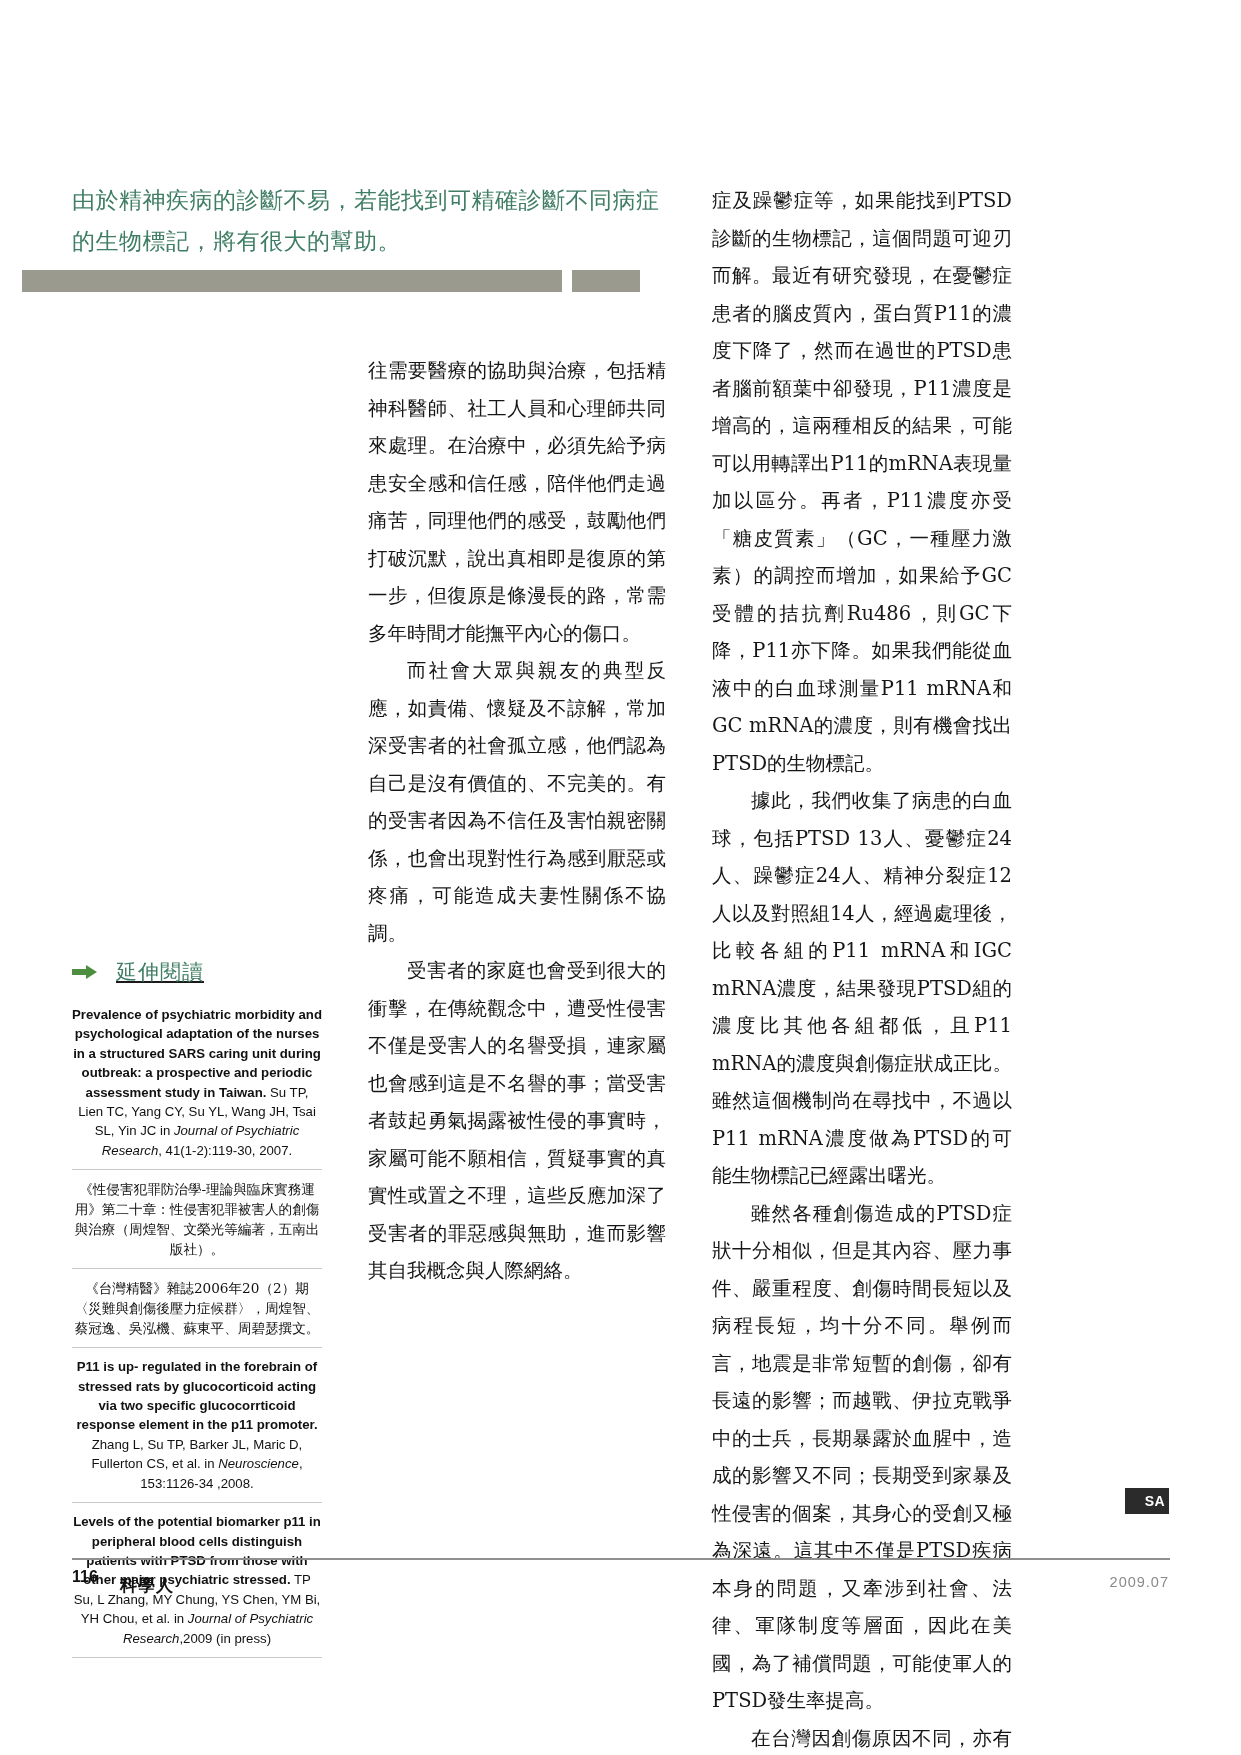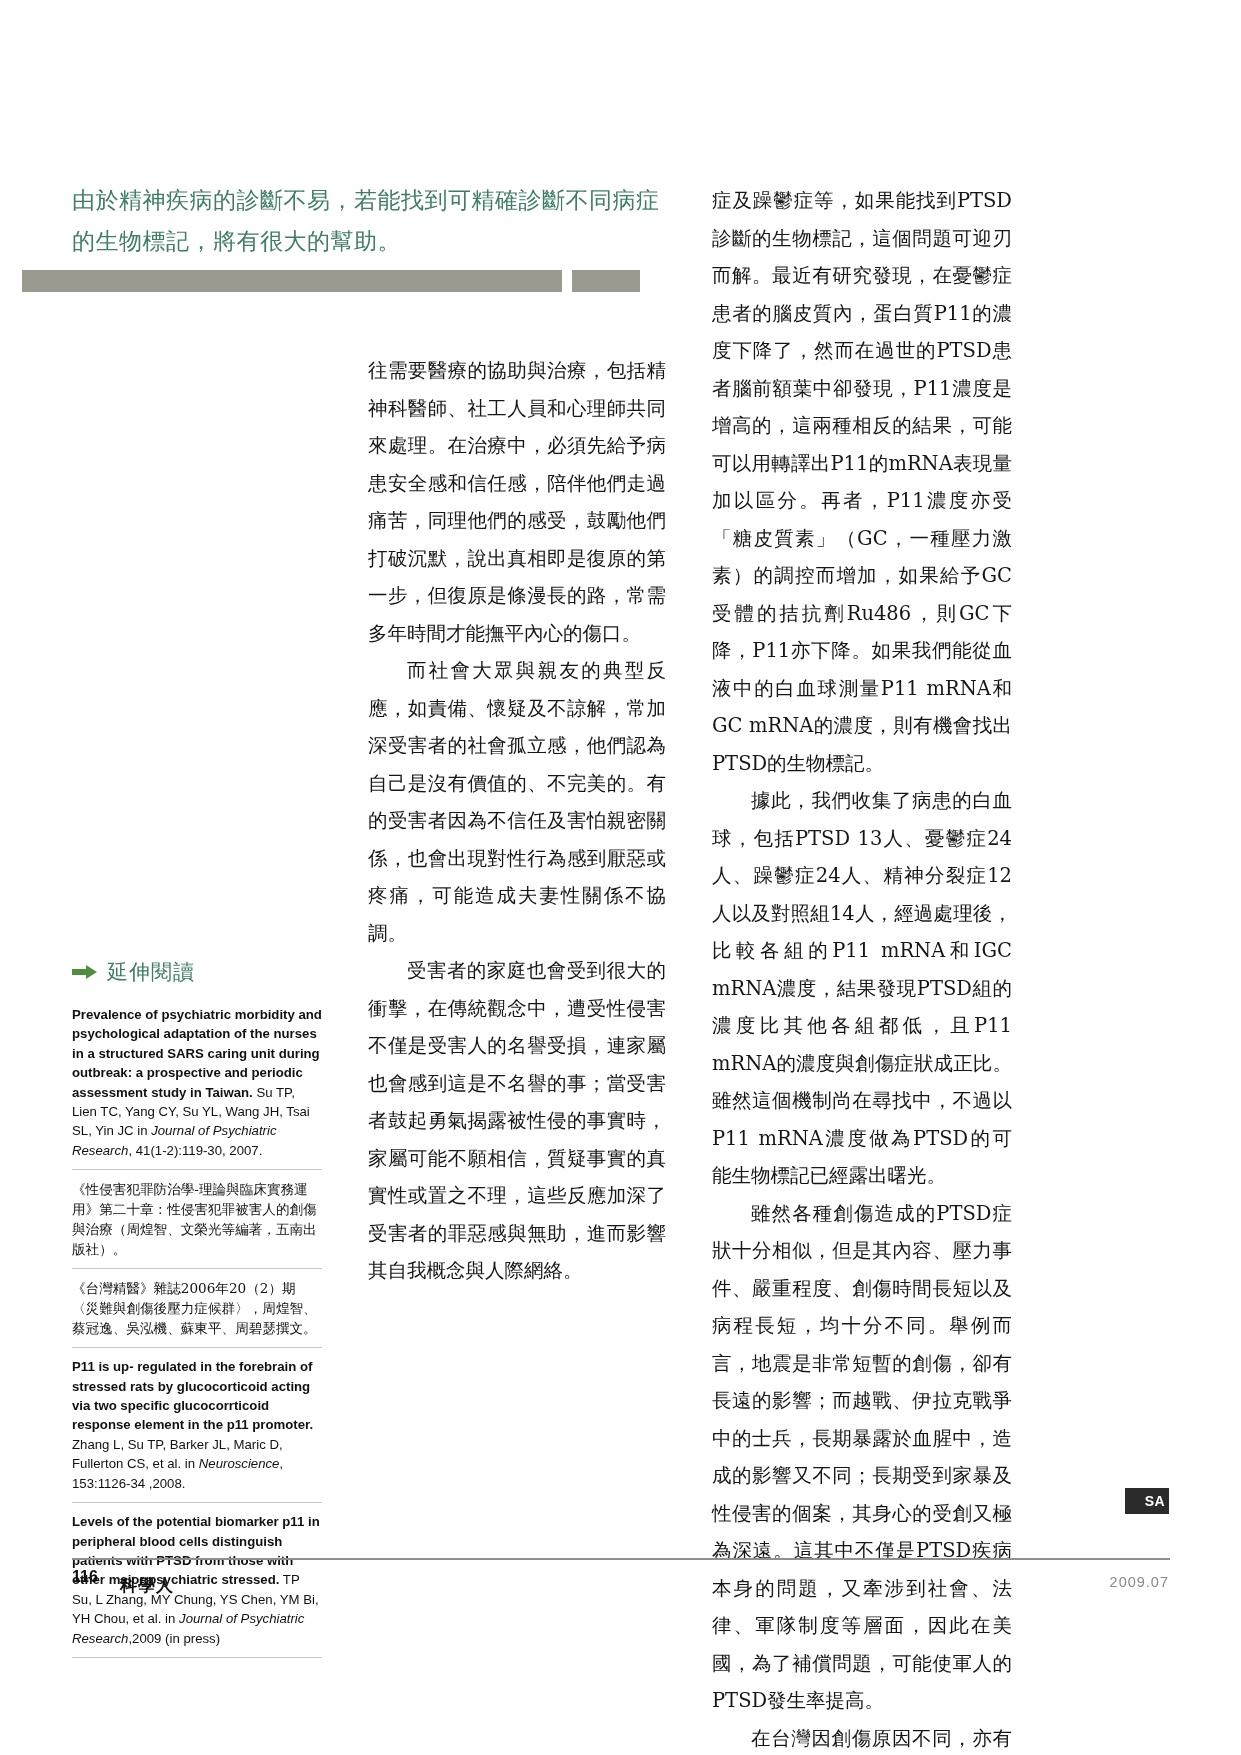--- a/index.html
+++ b/index.html
@@ -88,41 +88,42 @@
   
   #further-reading {
     position: absolute;
     left: 72px;
     top: 958px;
     width: 250px;
   }
   .fr-head {
     display: flex;
     align-items: center;
-    gap: 9px;
+    gap: 18px;
     margin-bottom: 10px;
+    text-decoration: underline;
   }
   .fr-arrow {
     display: inline-block;
     line-height: 0;
   }
   .fr-title {
     color: #3f7d64;
     font-size: 21px;
     font-family: "DejaVu Serif", serif;
     letter-spacing: 1px;
   }
   .fr-item {
     font-family: "Liberation Sans", sans-serif;
     font-size: 13.2px;
     line-height: 19.4px;
     color: #111;
     padding: 9px 0 9px 0;
     border-bottom: 1px solid #c9c9c9;
-    text-align: left;
+    text-align: center;
   }
   .fr-item:first-of-type {
     border-top: 1px solid #c9c9c9;
   }
   .fr-item .b { font-weight: bold; }
   .fr-item .i { font-style: italic; }
   .fr-item.cjk {
     font-family: "DejaVu Serif", serif;
     font-size: 13.6px;
     line-height: 20px;

